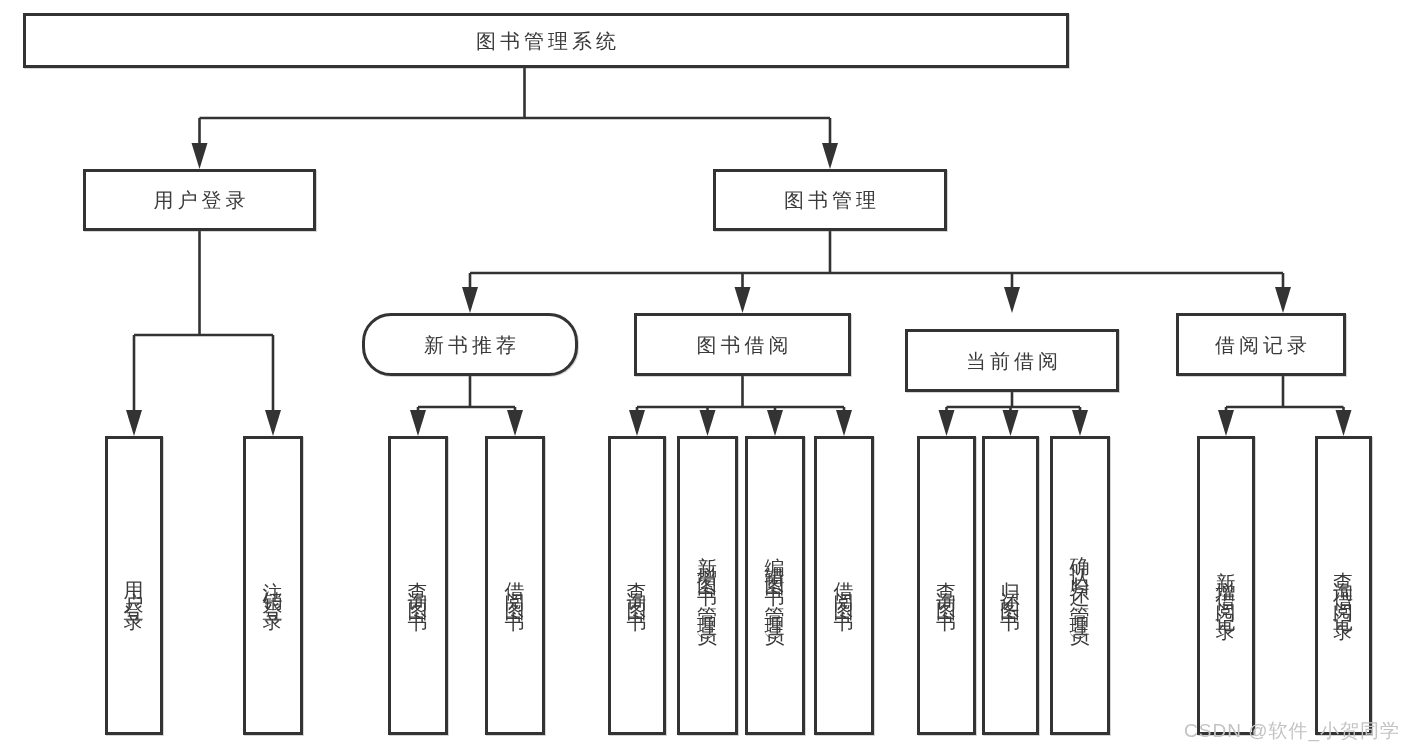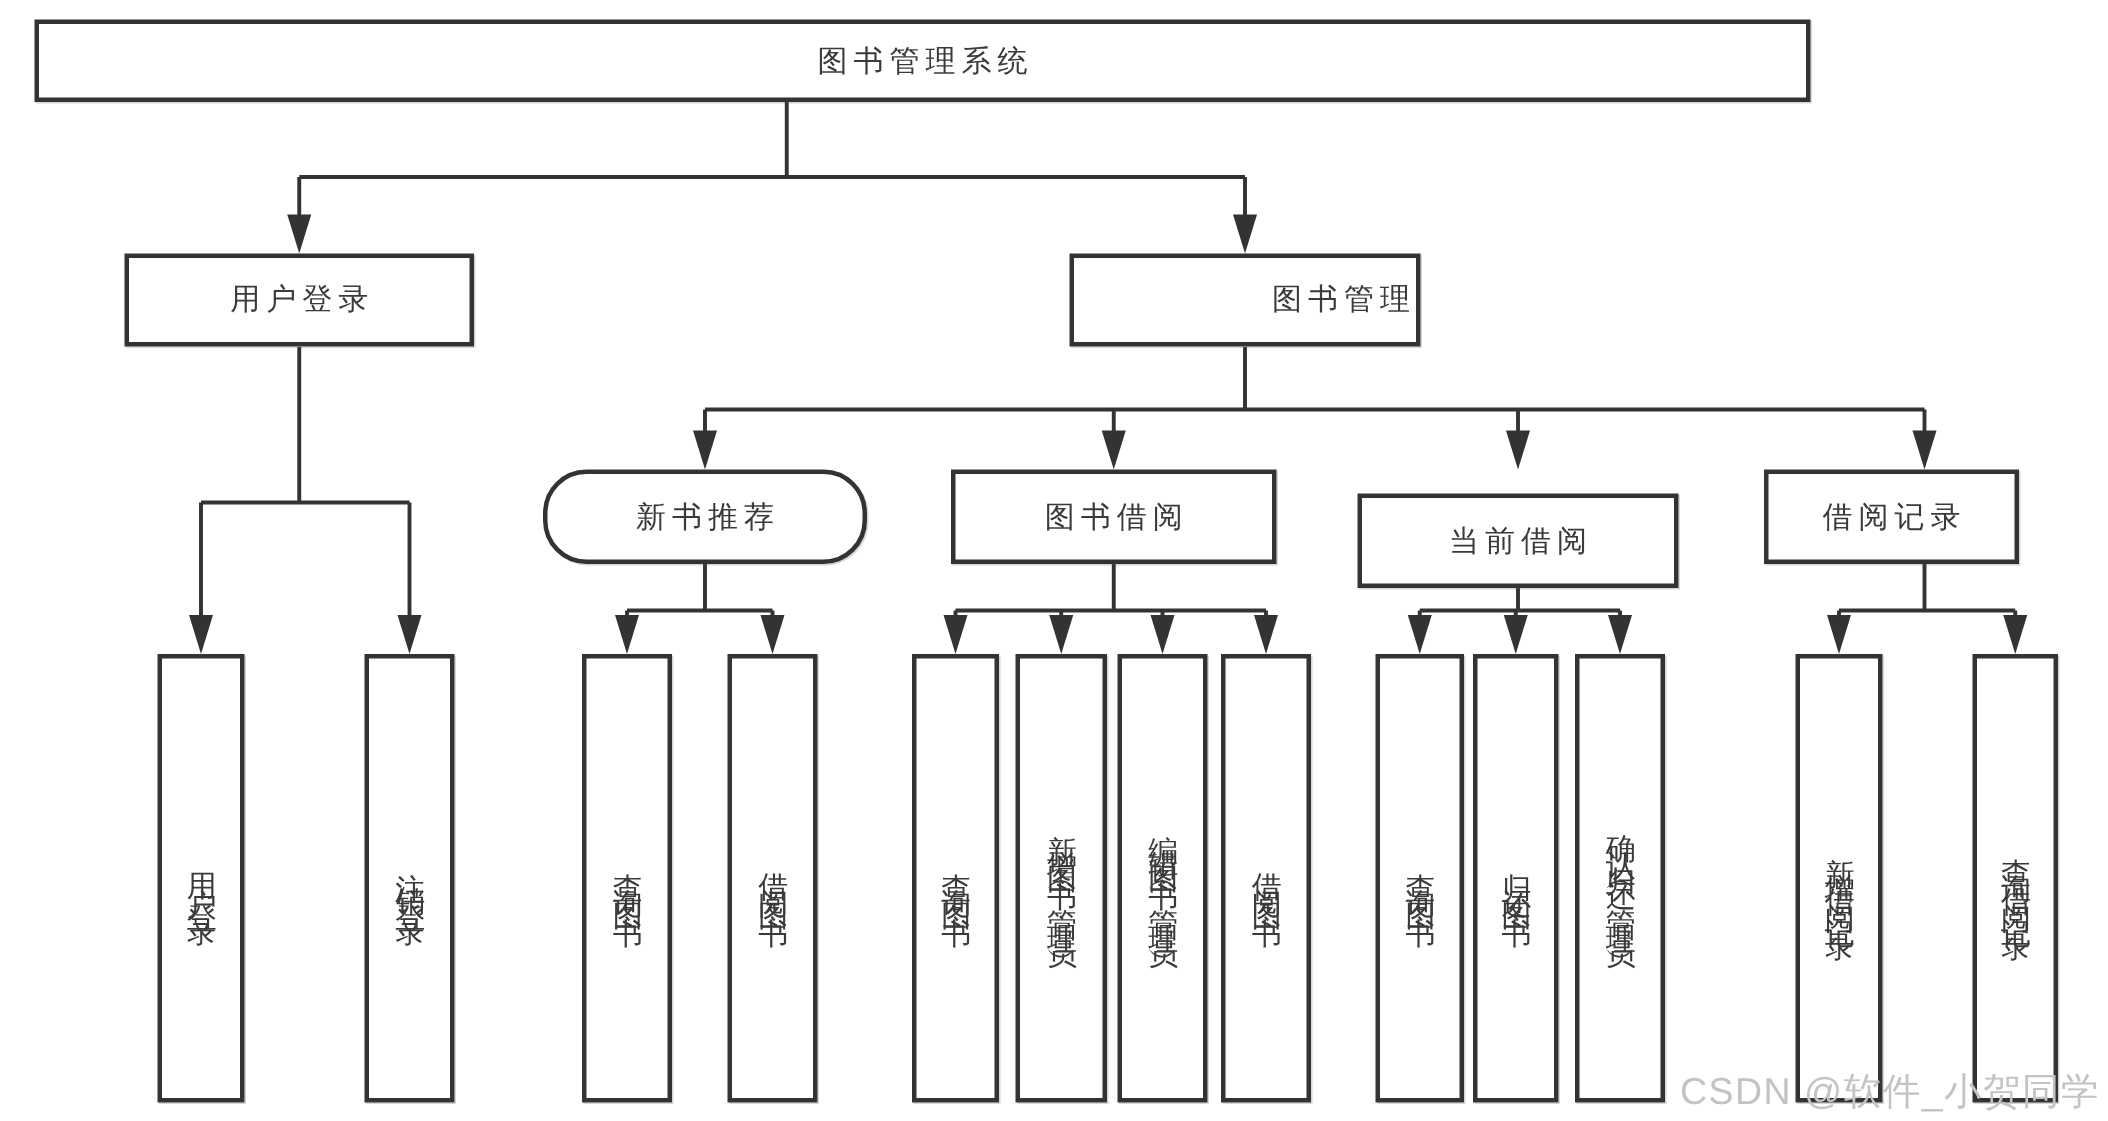--- a/index.html
+++ b/index.html
@@ -41,21 +41,21 @@
     writing-mode: vertical-rl;
     text-orientation: mixed;
     letter-spacing: 10px;
     text-indent: 0;
     line-height: 1;
   }
   #watermark {
     position: absolute;
     right: 5px;
     bottom: 3px;
-    font-size: 25px;
+    font-size: 19px;
     letter-spacing: 1px;
     color: rgba(195,195,195,0.92);
     z-index: 3;
     white-space: nowrap;
   }
 </style>
 </head>
 <body>
 
 <div id="stage">
@@ -75,27 +75,27 @@
       <polygon points="699.5,410 715.5,410 707.5,436" fill="#333333"></polygon>
       <polygon points="767,410 783,410 775,436" fill="#333333"></polygon>
       <polygon points="836,410 852,410 844,436" fill="#333333"></polygon>
       <polygon points="938.5,410 954.5,410 946.5,436" fill="#333333"></polygon>
       <polygon points="1002.5,410 1018.5,410 1010.5,436" fill="#333333"></polygon>
       <polygon points="1072,410 1088,410 1080,436" fill="#333333"></polygon>
       <polygon points="1218,410 1234,410 1226,436" fill="#333333"></polygon>
       <polygon points="1335.5,410 1351.5,410 1343.5,436" fill="#333333"></polygon>
     </svg>
   <div id="nodes">
-      <div class="node" style="left: 23px; top: 13px; width: 1184px; height: 55px; border-color: rgb(51, 51, 51); color: rgb(58, 58, 58); background: rgb(255, 255, 255);">
+      <div class="node" style="left: 23px; top: 13px; width: 1046px; height: 55px; border-color: rgb(51, 51, 51); color: rgb(58, 58, 58); background: rgb(255, 255, 255);">
         <span>图书管理系统</span>
       </div>
       <div class="node" style="left: 83px; top: 169px; width: 233px; height: 62px; border-color: rgb(51, 51, 51); color: rgb(58, 58, 58); background: rgb(255, 255, 255);">
         <span>用户登录</span>
       </div>
-      <div class="node" style="left: 713px; top: 169px; width: 234px; height: 62px; border-color: rgb(51, 51, 51); color: rgb(58, 58, 58); background: rgb(255, 255, 255); justify-content: flex-end;">
+      <div class="node" style="left: 713px; top: 169px; width: 234px; height: 62px; border-color: rgb(51, 51, 51); color: rgb(58, 58, 58); background: rgb(255, 255, 255);">
         <span>图书管理</span>
       </div>
       <div class="node" style="left: 362px; top: 313px; width: 216px; height: 63px; border-color: rgb(51, 51, 51); color: rgb(58, 58, 58); background: rgb(255, 255, 255); border-radius: 29px;">
         <span>新书推荐</span>
       </div>
       <div class="node" style="left: 634px; top: 313px; width: 217px; height: 63px; border-color: rgb(51, 51, 51); color: rgb(58, 58, 58); background: rgb(255, 255, 255); text-align: right;">
         <span>图书借阅</span>
       </div>
       <div class="node" style="left: 905px; top: 313px; width: 214px; height: 63px; border-color: rgb(51, 51, 51); color: rgb(58, 58, 58); background: rgb(255, 255, 255); margin-top: 16px;">
         <span>当前借阅</span>

